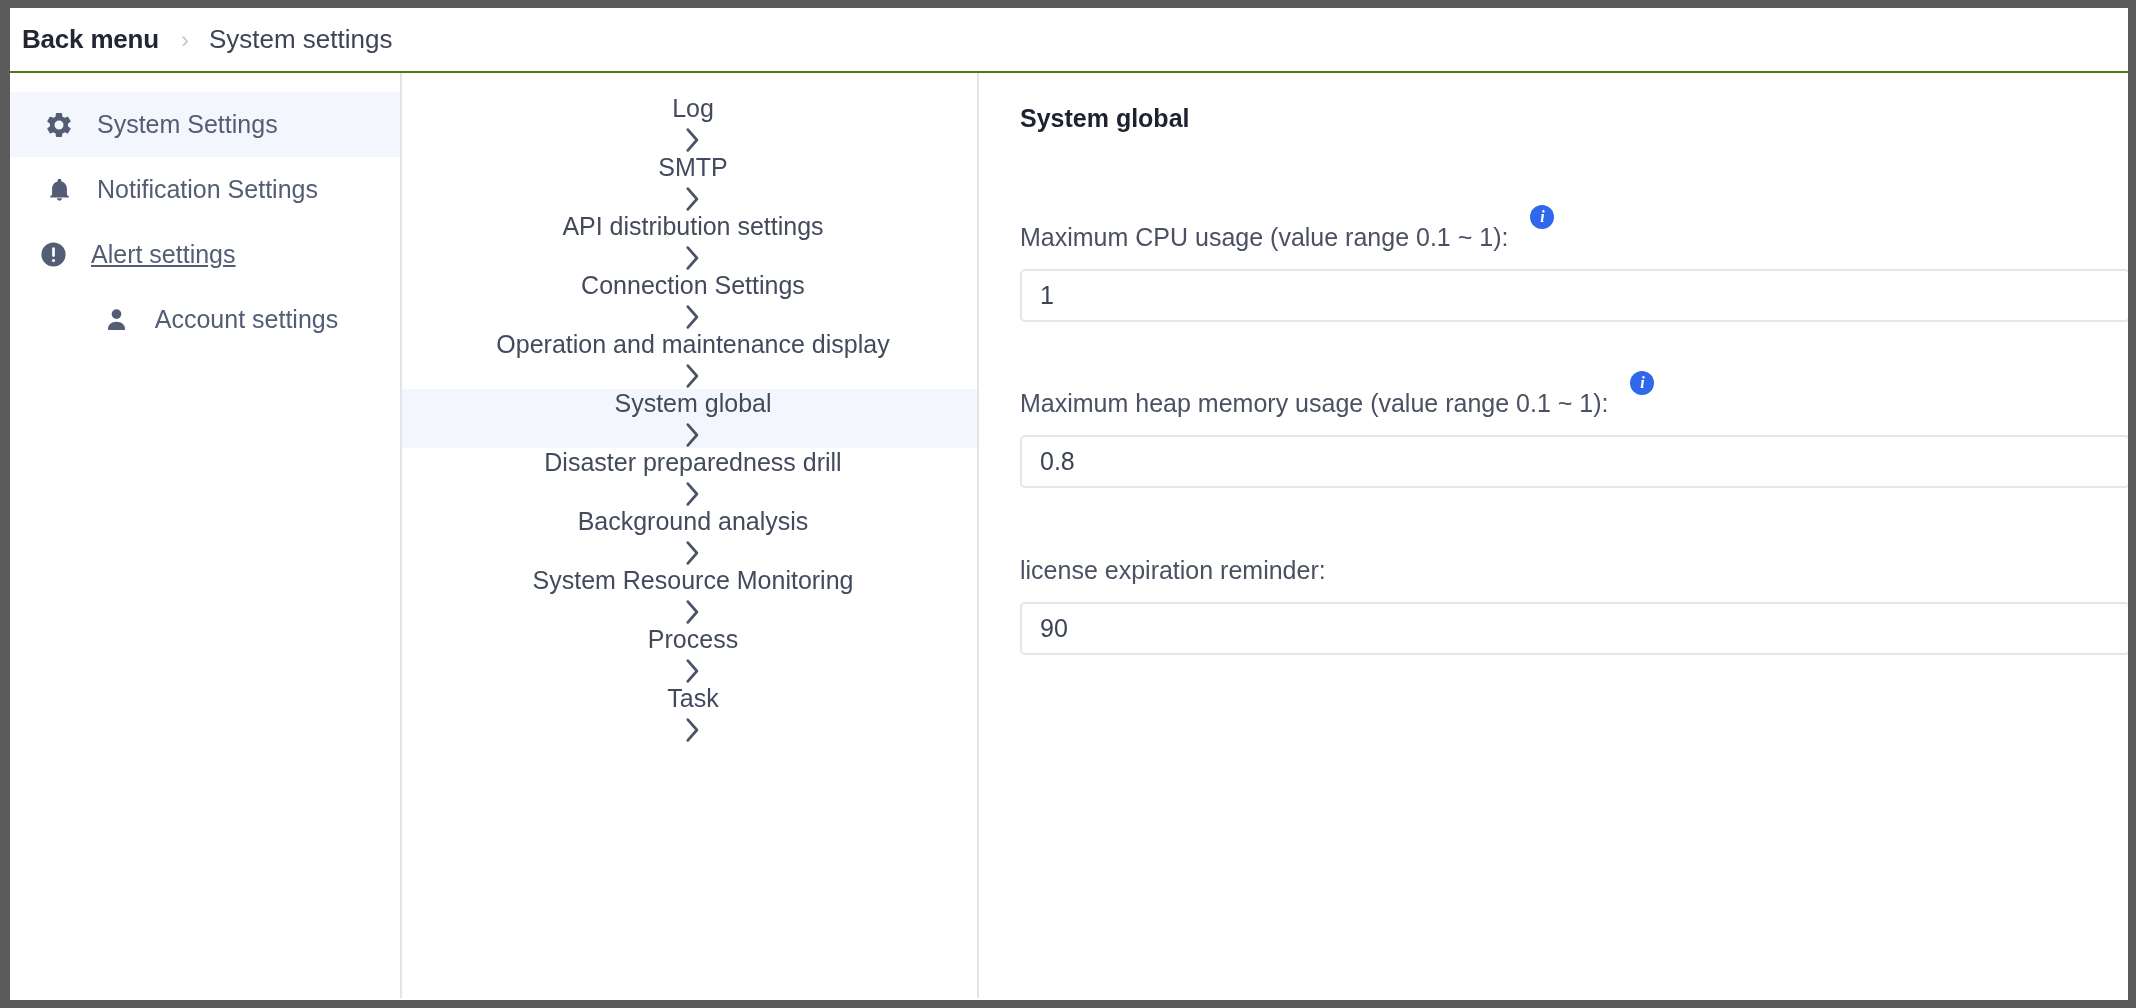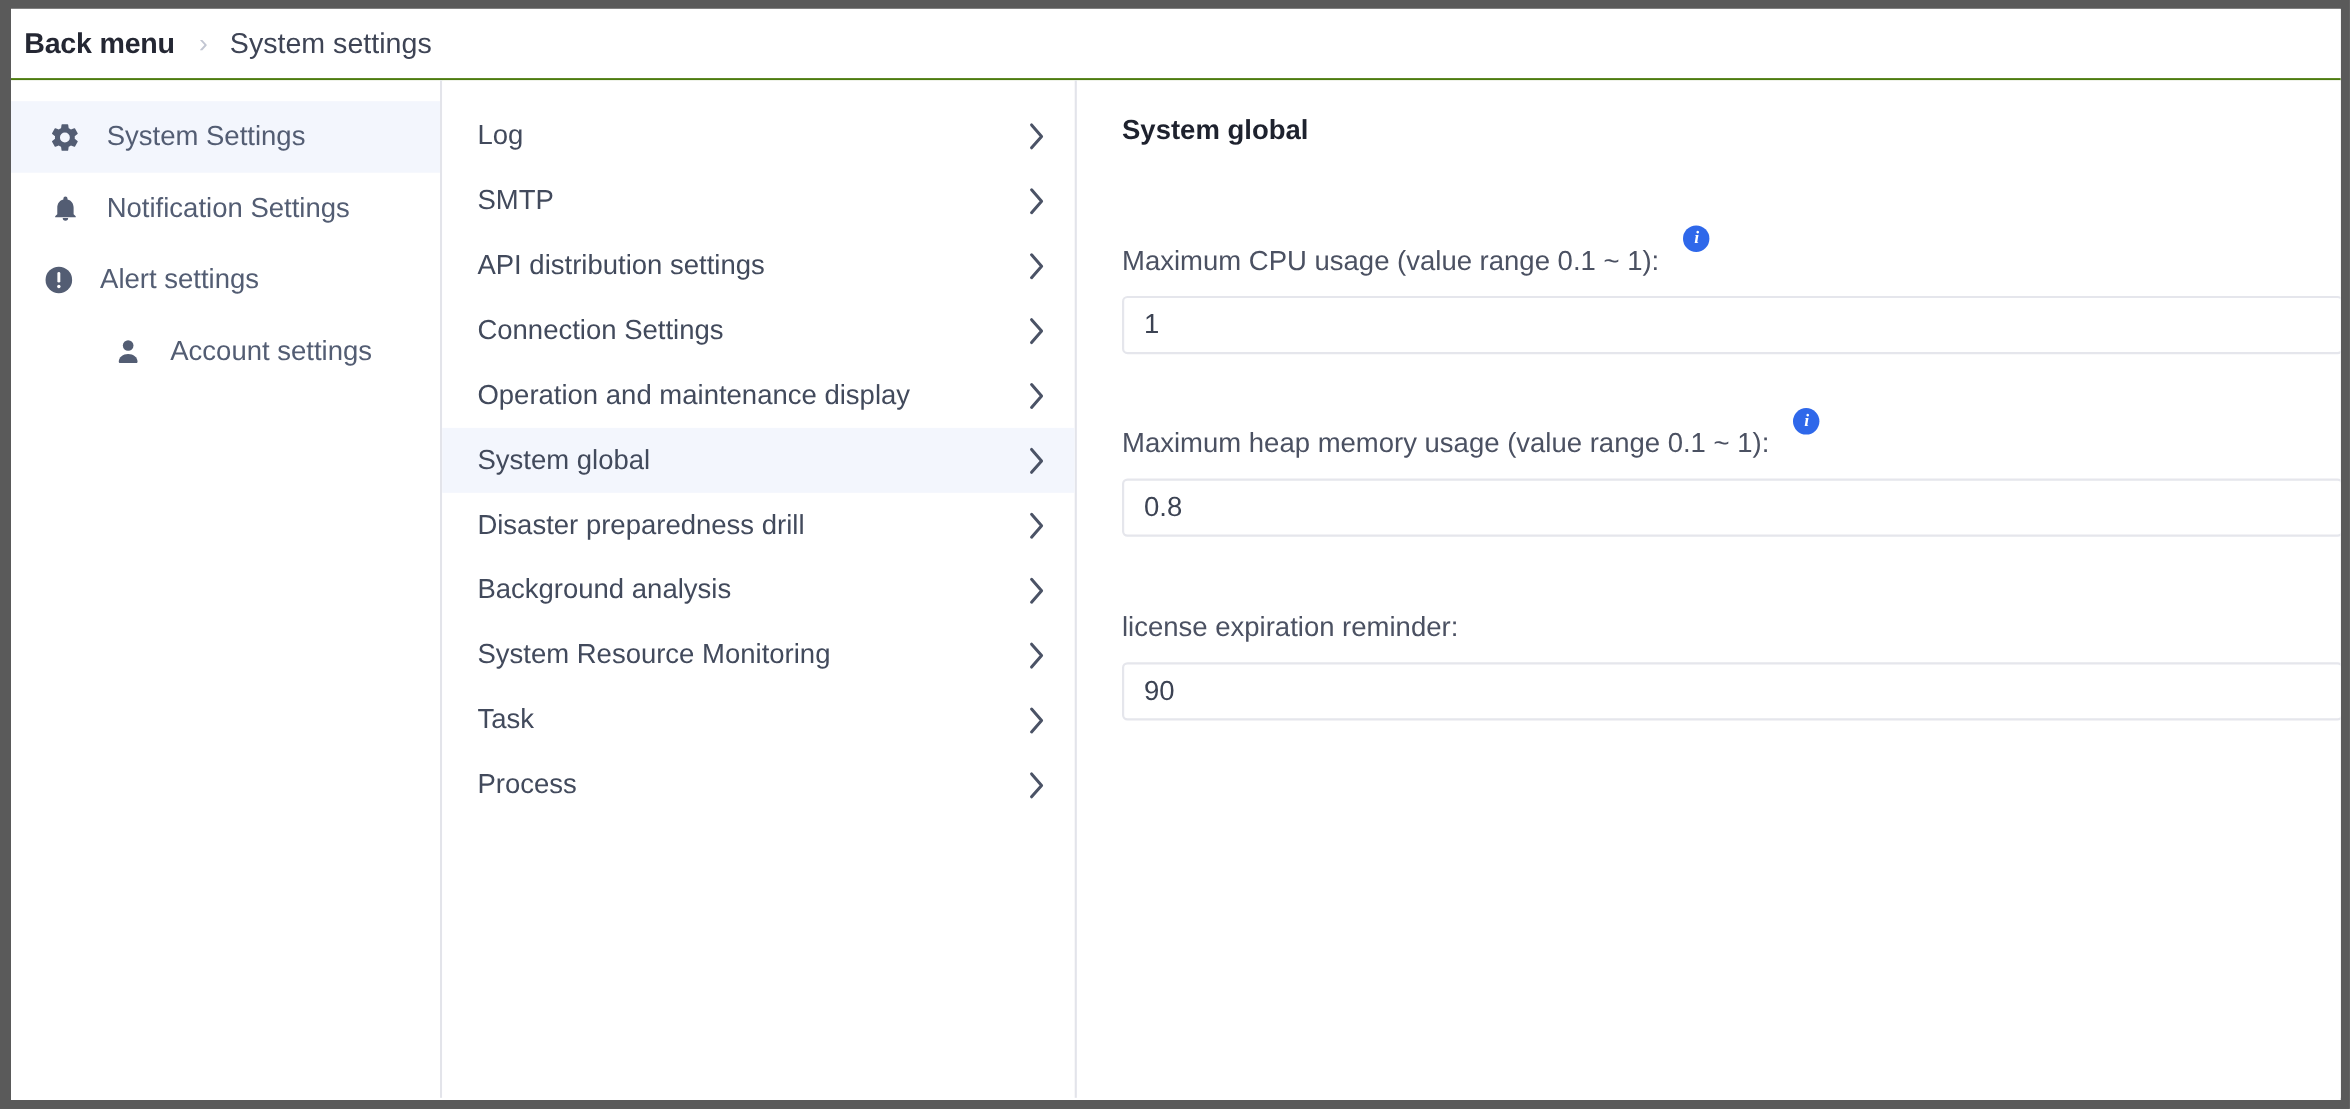--- a/index.html
+++ b/index.html
@@ -90,41 +90,42 @@
     height: 34px;
     flex: 0 0 34px;
     display: flex;
     align-items: center;
     justify-content: center;
     margin-right: 21px;
     color: #535d73;
   }
   .side-ico svg { display: block; }
   .side-label { white-space: nowrap; }
-  .side-item:nth-child(3) { padding-left: 26px; }
+  .side-item:nth-child(3) { padding-left: 26px; text-decoration: underline; }
   .side-item:nth-child(4) { padding-left: 28px; justify-content: center; }
 
   
   .midcol {
     width: 577px;
     flex: 0 0 577px;
     border-right: 2px solid #e3e4ea;
     padding-top: 21px;
     background: #ffffff;
   }
   .mid-item {
     height: 59px;
     display: flex;
     align-items: center;
     justify-content: space-between;
     padding: 0 25px 0 32px;
     cursor: pointer;
     color: #424a5c;
     font-size: 25px;
     white-space: nowrap;
+    flex-direction: column;
   }
   .mid-item.active { background: #f3f6fd; }
   .chev {
     color: #4b5366;
     display: flex;
     align-items: center;
   }
   .chev svg { display: block; }
 
   
@@ -318,30 +319,30 @@
         <div class="mid-item">
           <span>System Resource Monitoring</span>
           <span class="chev">
             <svg width="18" height="26" viewBox="0 0 12 20" fill="none" stroke="currentColor" stroke-width="2.1" stroke-linecap="round" stroke-linejoin="round">
                 <path d="M2 2l7 8-7 8"></path>
               </svg>
           </span>
         </div>
 
         <div class="mid-item">
+          <span>Process</span>
+          <span class="chev">
+            <svg width="18" height="26" viewBox="0 0 12 20" fill="none" stroke="currentColor" stroke-width="2.1" stroke-linecap="round" stroke-linejoin="round">
+                <path d="M2 2l7 8-7 8"></path>
+              </svg>
+          </span>
+        </div>
+
+        <div class="mid-item">
           <span>Task</span>
-          <span class="chev">
-            <svg width="18" height="26" viewBox="0 0 12 20" fill="none" stroke="currentColor" stroke-width="2.1" stroke-linecap="round" stroke-linejoin="round">
-                <path d="M2 2l7 8-7 8"></path>
-              </svg>
-          </span>
-        </div>
-
-        <div class="mid-item">
-          <span>Process</span>
           <span class="chev">
             <svg width="18" height="26" viewBox="0 0 12 20" fill="none" stroke="currentColor" stroke-width="2.1" stroke-linecap="round" stroke-linejoin="round">
                 <path d="M2 2l7 8-7 8"></path>
               </svg>
           </span>
         </div>
 
       </div>
 
       <div class="detail">

